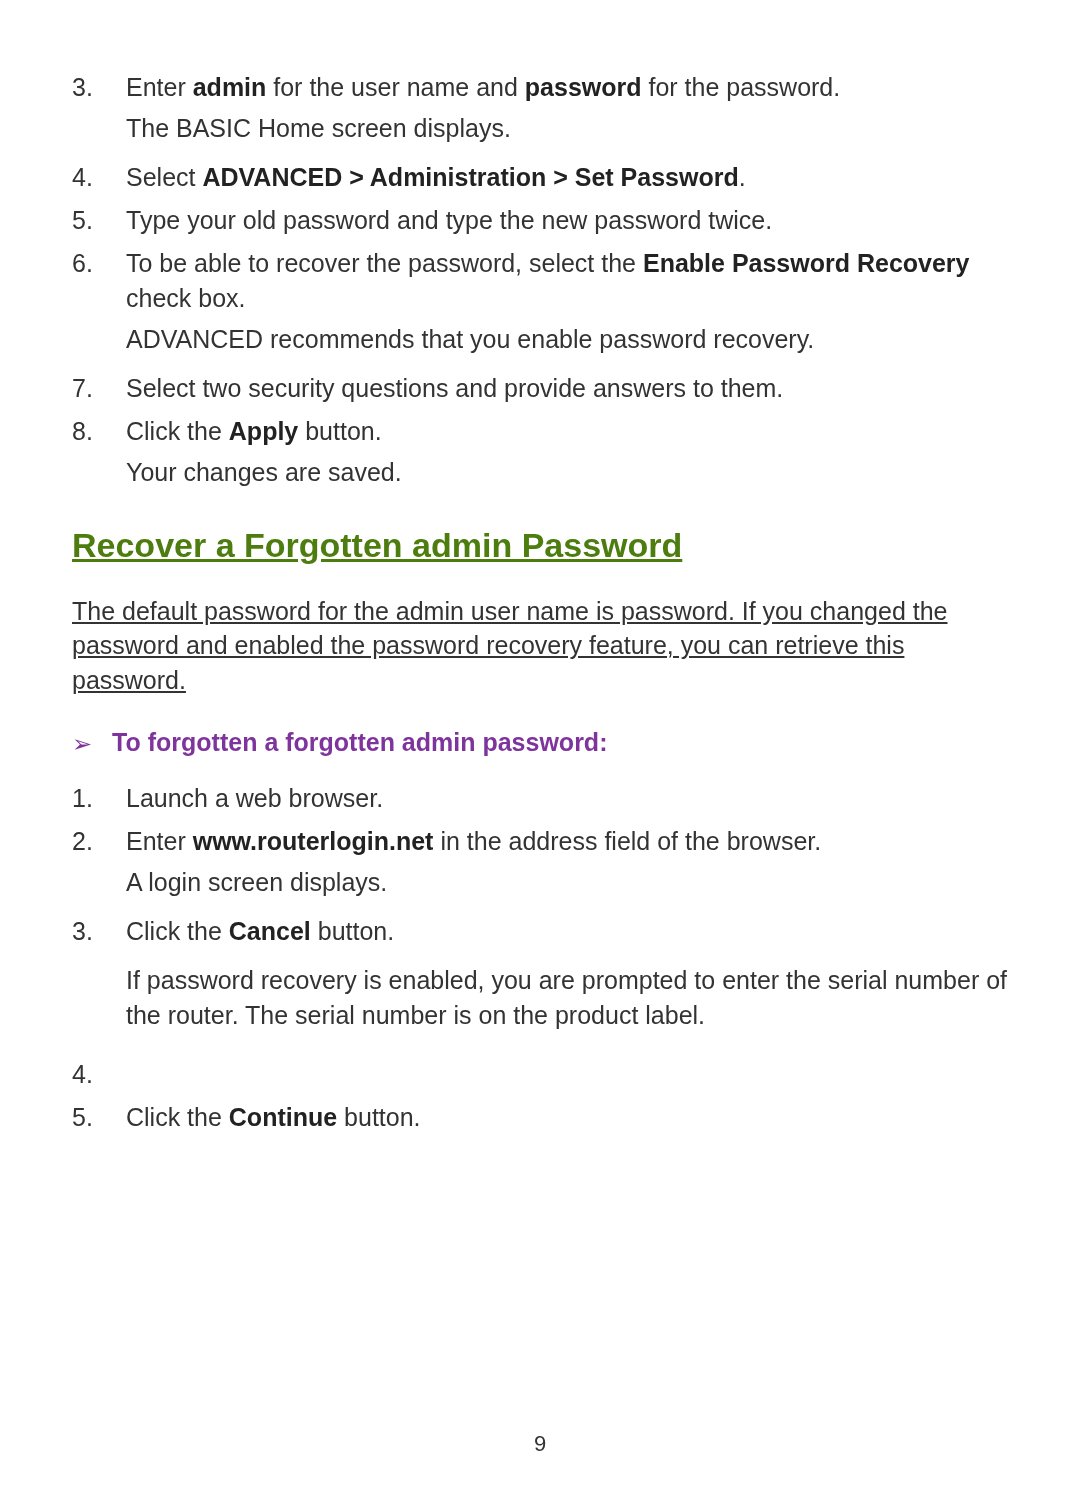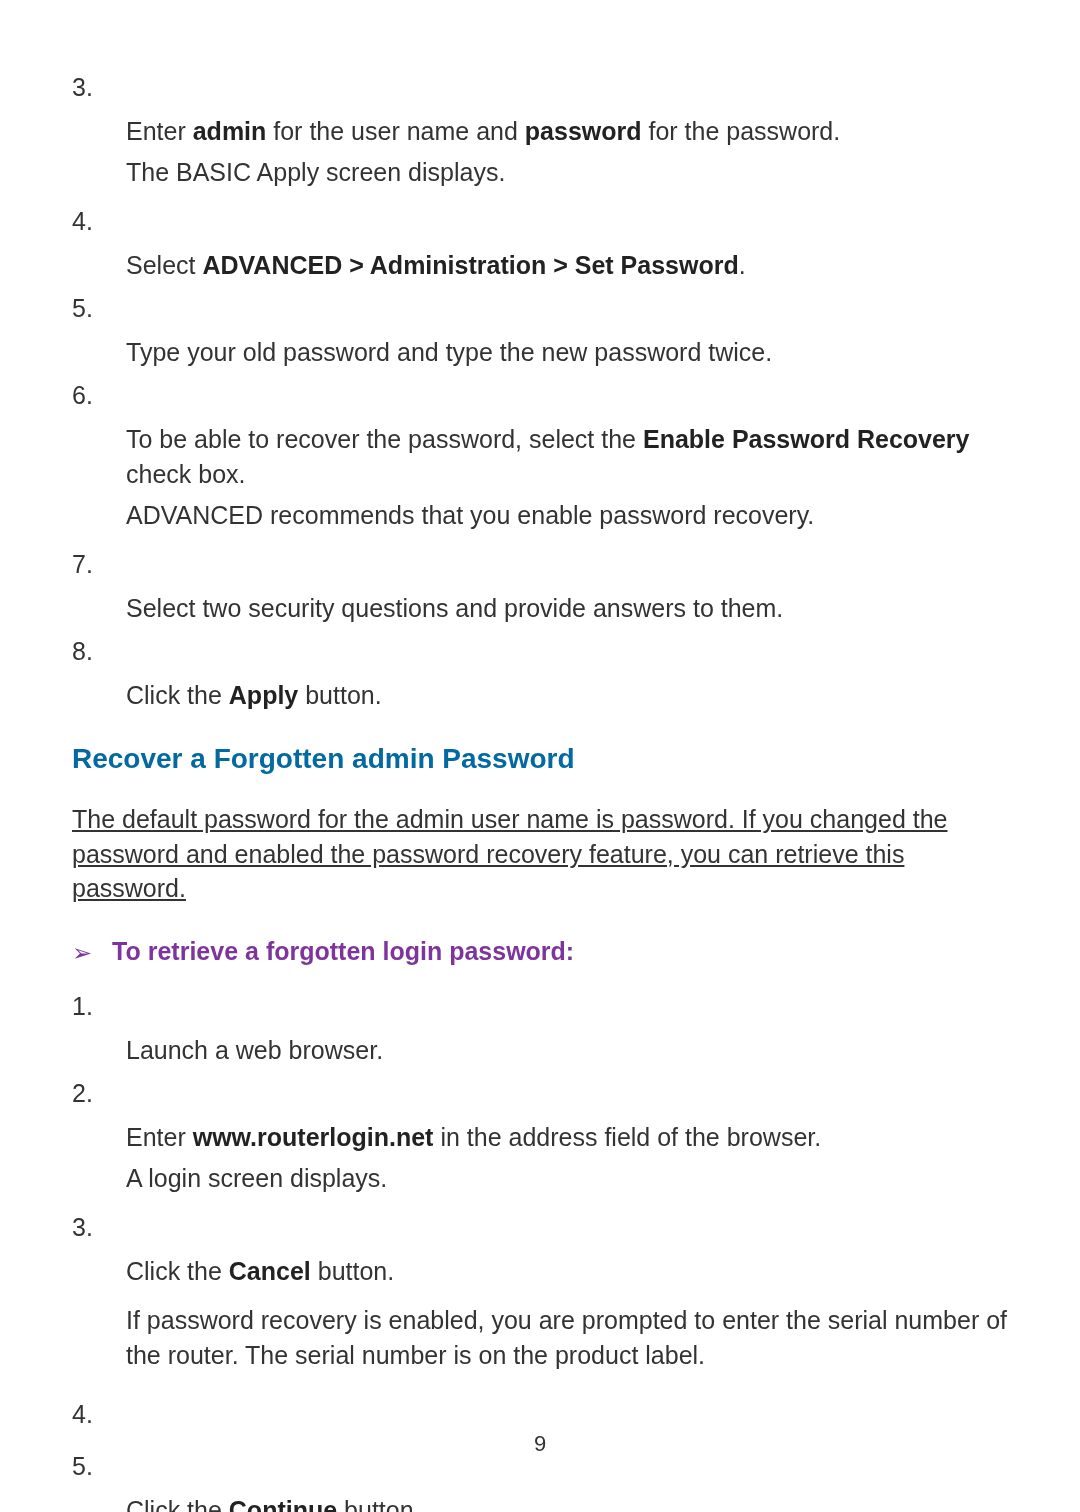--- a/index.html
+++ b/index.html
@@ -25,36 +25,36 @@
     .num-list li {
       display: flex;
       margin-bottom: 8px;
     }
     .num-list .num {
       min-width: 54px;
       flex-shrink: 0;
     }
     .num-list .content {
       flex: 1;
-      margin-top: 44px;
     }
     .sub-text {
       margin-top: 6px;
       margin-bottom: 6px;
     }
     .bold {
       font-weight: 700;
       color: #222;
     }
     h2 {
-      color: #0369a1;
+      color: #4d7c0f;
       font-weight: 700;
-      font-size: 28px;
+      font-size: 34px;
       margin-top: 26px;
       margin-bottom: 24px;
+      text-decoration: underline;
     }
     .intro-para {
       margin-bottom: 28px;
       line-height: 1.38;
       text-decoration: underline;
     }
     .sub-heading-row {
       display: flex;
       align-items: flex-start;
       margin-bottom: 20px;
@@ -83,21 +83,21 @@
 </head>
 <body>
 
 <ol class="num-list">
   <li>
     <span class="num">3.</span>
     <div class="content">
       <div>
         <span>Enter </span><span class="bold">admin</span><span> for the user name and </span><span class="bold">password</span><span> for the password.</span>
       </div>
-      <div class="sub-text">The BASIC Apply screen displays.</div>
+      <div class="sub-text">The BASIC Home screen displays.</div>
     </div>
   </li>
   <li>
     <span class="num">4.</span>
     <div class="content">
       <div>
         <span>Select </span><span class="bold">ADVANCED &gt; Administration &gt; Set Password</span><span>.</span>
       </div>
     </div>
   </li>
@@ -121,31 +121,32 @@
     <div class="content">
       <div>Select two security questions and provide answers to them.</div>
     </div>
   </li>
   <li>
     <span class="num">8.</span>
     <div class="content">
       <div>
         <span>Click the </span><span class="bold">Apply</span><span> button.</span>
       </div>
+      <div class="sub-text">Your changes are saved.</div>
     </div>
   </li>
 </ol>
 
 <h2>Recover a Forgotten admin Password</h2>
 
 <p class="intro-para">The default password for the admin user name is password. If you changed the password and enabled the password recovery feature, you can retrieve this password.</p>
 
 <div class="sub-heading-row">
   <span class="arrow">➢</span>
-  <span class="sub-heading">To retrieve a forgotten login password:</span>
+  <span class="sub-heading">To forgotten a forgotten admin password:</span>
 </div>
 
 <ol class="num-list">
   <li>
     <span class="num">1.</span>
     <div class="content">
       <div>Launch a web browser.</div>
     </div>
   </li>
   <li>

